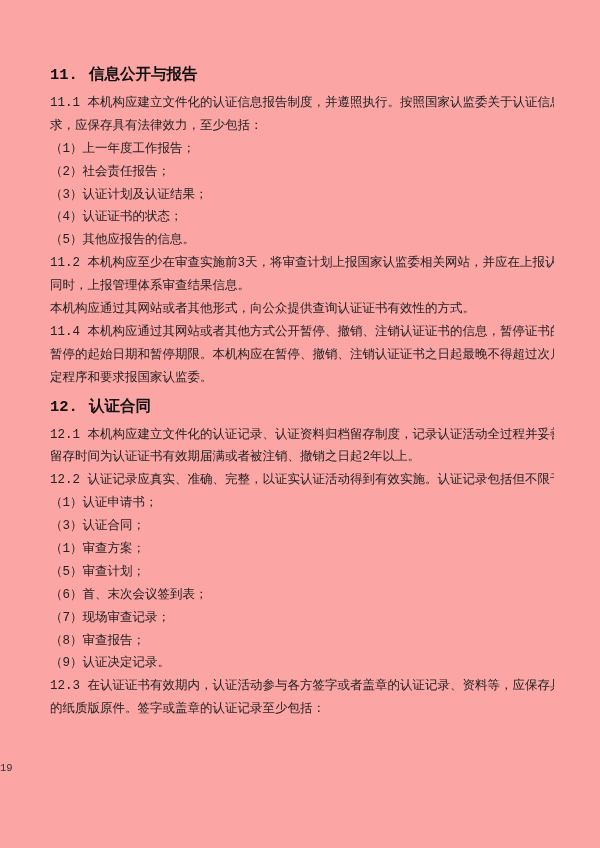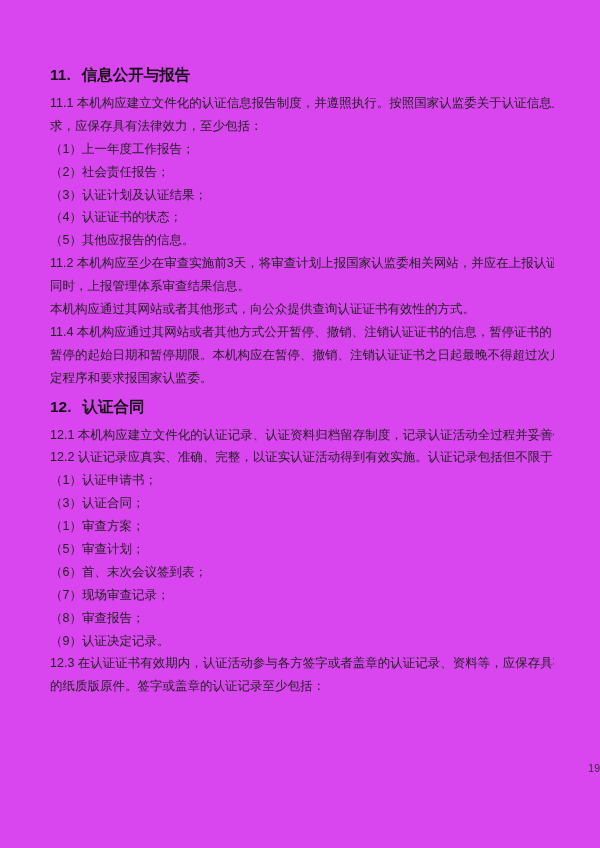--- a/index.html
+++ b/index.html
@@ -4,23 +4,23 @@
 <style>
   html, body {
     margin: 0;
     padding: 0;
     background: #ffffff;
   }
   .page {
     position: relative;
     width: 600px;
     height: 848px;
-    background: #d946ef;
+    background: #fca5a5;
     overflow: hidden;
-    font-family: Liberation Sans, sans-serif;
+    font-family: Liberation Mono, monospace;
     color: #212121;
   }
   .doc-body {
     position: absolute;
     left: 50px;
     right: 46px;
     top: 58px;
   }
   .h-block {
     height: 34px;
@@ -42,21 +42,21 @@
     overflow: hidden;
     color: #232323;
   }
   .page-number {
     position: absolute;
     left: 0;
     right: 0;
     top: 760px;
     height: 16px;
     line-height: 16px;
-    text-align: right;
+    text-align: left;
     font-size: 10.5px;
     color: #333333;
   }
 </style>
 </head>
 <body>
 
 <div class="page">
   <main class="doc-body" id="doc-body">
       <div class="h-block"><span class="h-num">11.</span><span class="h-title">信息公开与报告</span></div>
@@ -68,20 +68,21 @@
       <div class="t-line">（4）认证证书的状态；</div>
       <div class="t-line">（5）其他应报告的信息。</div>
       <div class="t-line">11.2 本机构应至少在审查实施前3天，将审查计划上报国家认监委相关网站，并应在上报认证证书信息的</div>
       <div class="t-line">同时，上报管理体系审查结果信息。</div>
       <div class="t-line">本机构应通过其网站或者其他形式，向公众提供查询认证证书有效性的方式。</div>
       <div class="t-line">11.4 本机构应通过其网站或者其他方式公开暂停、撤销、注销认证证书的信息，暂停证书的，还应明确</div>
       <div class="t-line">暂停的起始日期和暂停期限。本机构应在暂停、撤销、注销认证证书之日起最晚不得超过次月10日，按规</div>
       <div class="t-line">定程序和要求报国家认监委。</div>
       <div class="h-block"><span class="h-num">12.</span><span class="h-title">认证合同</span></div>
       <div class="t-line">12.1 本机构应建立文件化的认证记录、认证资料归档留存制度，记录认证活动全过程并妥善保存，归档</div>
+      <div class="t-line">留存时间为认证证书有效期届满或者被注销、撤销之日起2年以上。</div>
       <div class="t-line">12.2 认证记录应真实、准确、完整，以证实认证活动得到有效实施。认证记录包括但不限于：</div>
       <div class="t-line">（1）认证申请书；</div>
       <div class="t-line">（3）认证合同；</div>
       <div class="t-line">（1）审查方案；</div>
       <div class="t-line">（5）审查计划；</div>
       <div class="t-line">（6）首、末次会议签到表；</div>
       <div class="t-line">（7）现场审查记录；</div>
       <div class="t-line">（8）审查报告；</div>
       <div class="t-line">（9）认证决定记录。</div>
       <div class="t-line">12.3 在认证证书有效期内，认证活动参与各方签字或者盖章的认证记录、资料等，应保存具有法律效力</div>

